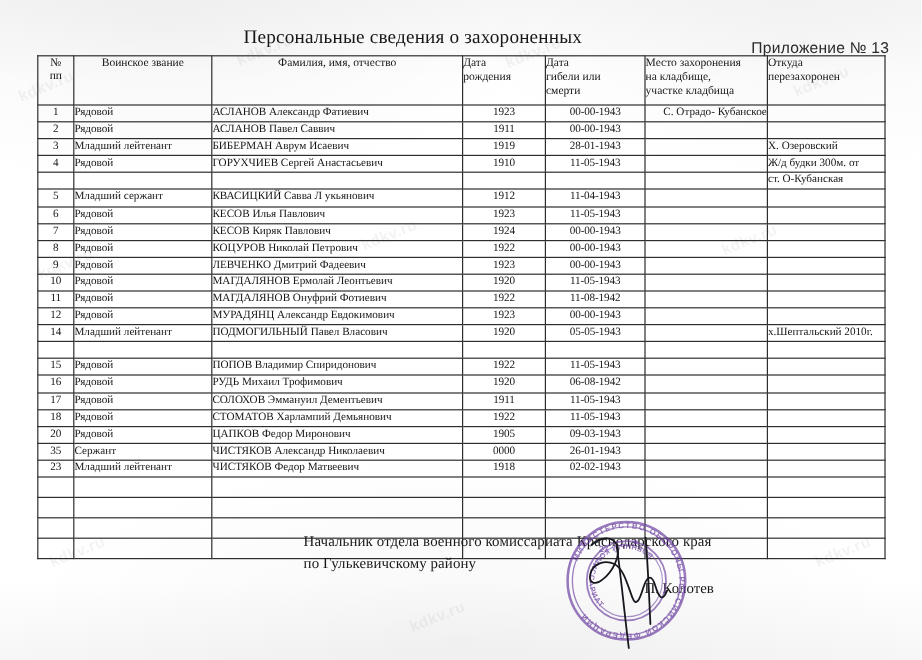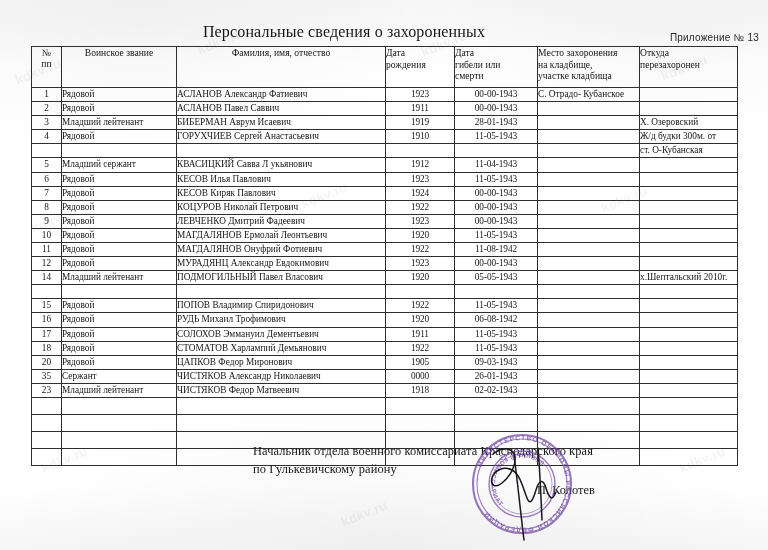--- a/index.html
+++ b/index.html
@@ -51,22 +51,22 @@
     top: 23px;
     left: 0;
     width: 688px;
     text-align: center;
     font-size: 16px;
     letter-spacing: 0.15px;
   }
   #annex-label {
     position: absolute;
     top: 32px;
-    right: 9px;
-    font-size: 10px;
+    right: 27px;
+    font-size: 13px;
     font-family: "Liberation Sans", sans-serif;
     color: #2a2a2a;
     letter-spacing: 0.2px;
     padding-left: 12px;
   }
 
   
   #grave-table {
     position: absolute;
     top: 46px;
@@ -117,21 +117,21 @@
     line-height: 13.1px;
     padding: 0 5px;
     white-space: nowrap;
     overflow: hidden;
   }
   tbody tr.data-row td.c-num   { text-align: center; padding: 0 2px; }
   tbody tr.data-row td.c-rank  { text-align: left; }
   tbody tr.data-row td.c-name  { text-align: left; font-family: Liberation Serif, serif; }
   tbody tr.data-row td.c-born  { text-align: center; font-weight: bold; letter-spacing: -0.1px;}
   tbody tr.data-row td.c-died  { text-align: center; font-weight: bold; letter-spacing: -0.1px; margin-top: 24px;}
-  tbody tr.data-row td.c-place { text-align: left; }
+  tbody tr.data-row td.c-place { text-align: right; }
   tbody tr.data-row td.c-from  { text-align: left; }
 
   tbody tr.spacer-row td { height: 13px; }
   tbody tr.tail-row td { height: 16px; }
 
   tbody tr:last-child td { border-bottom: 1px solid #2e2e2e; }
 
   
   #footer {
     position: absolute;

